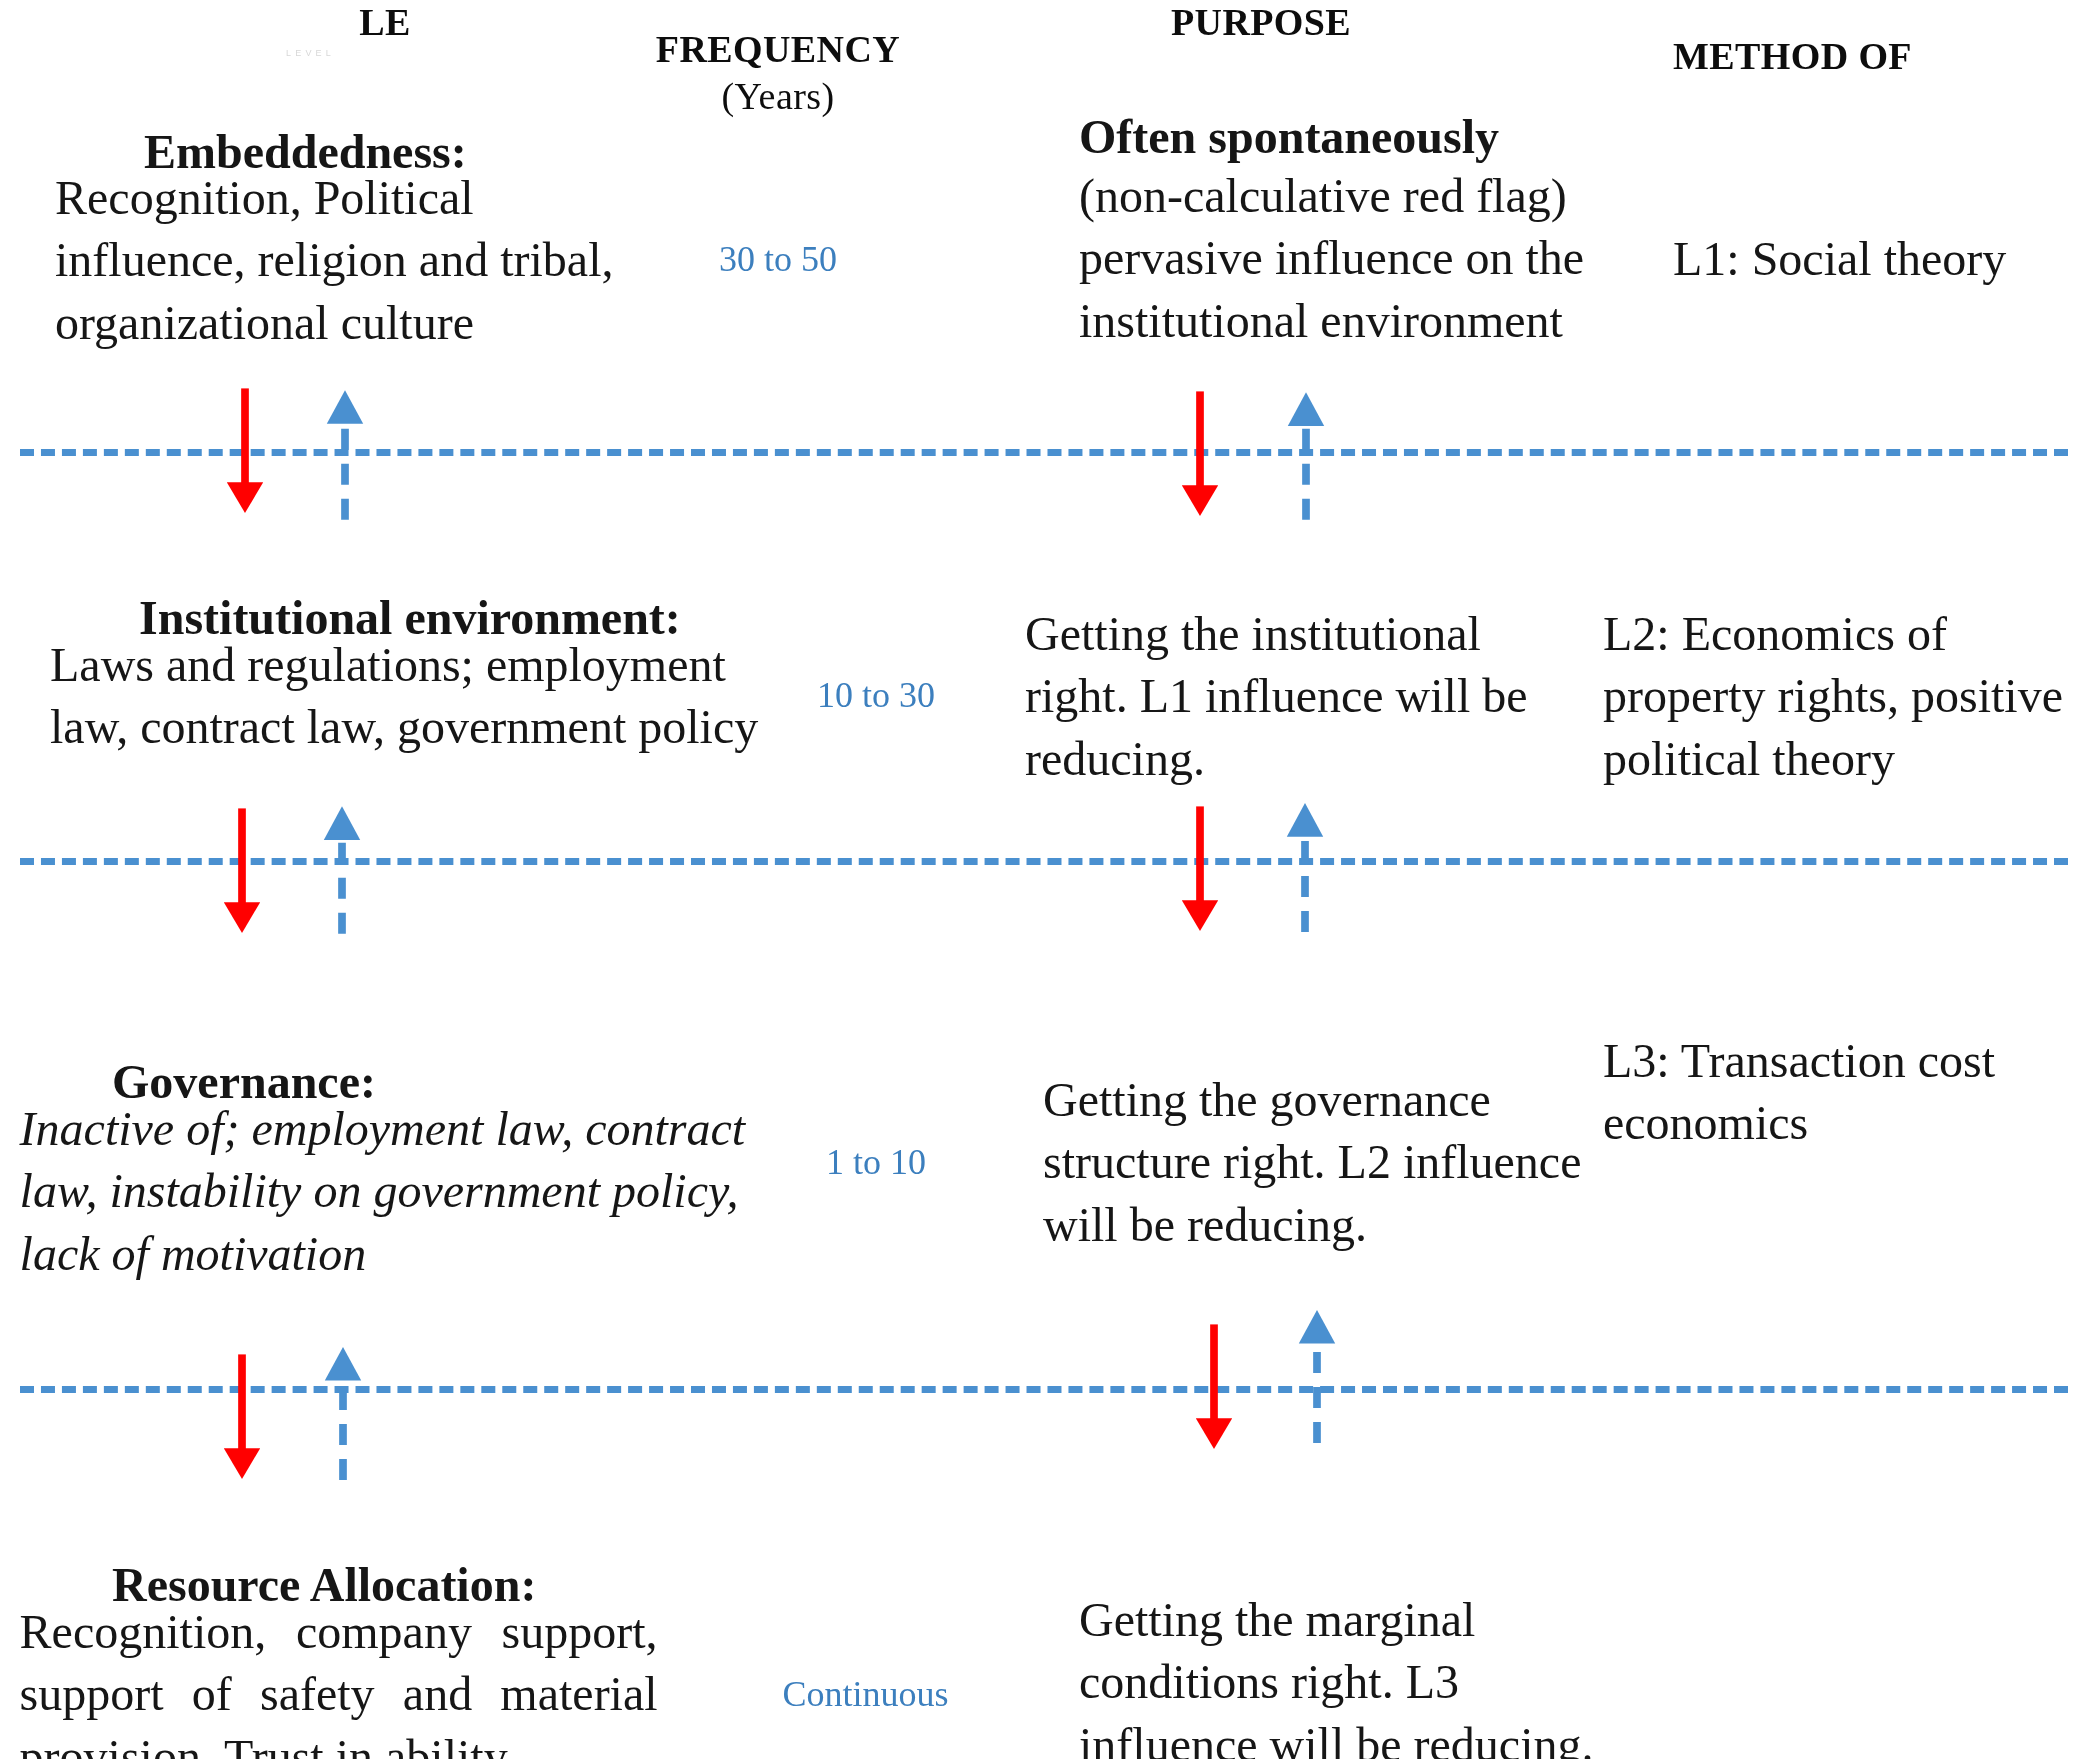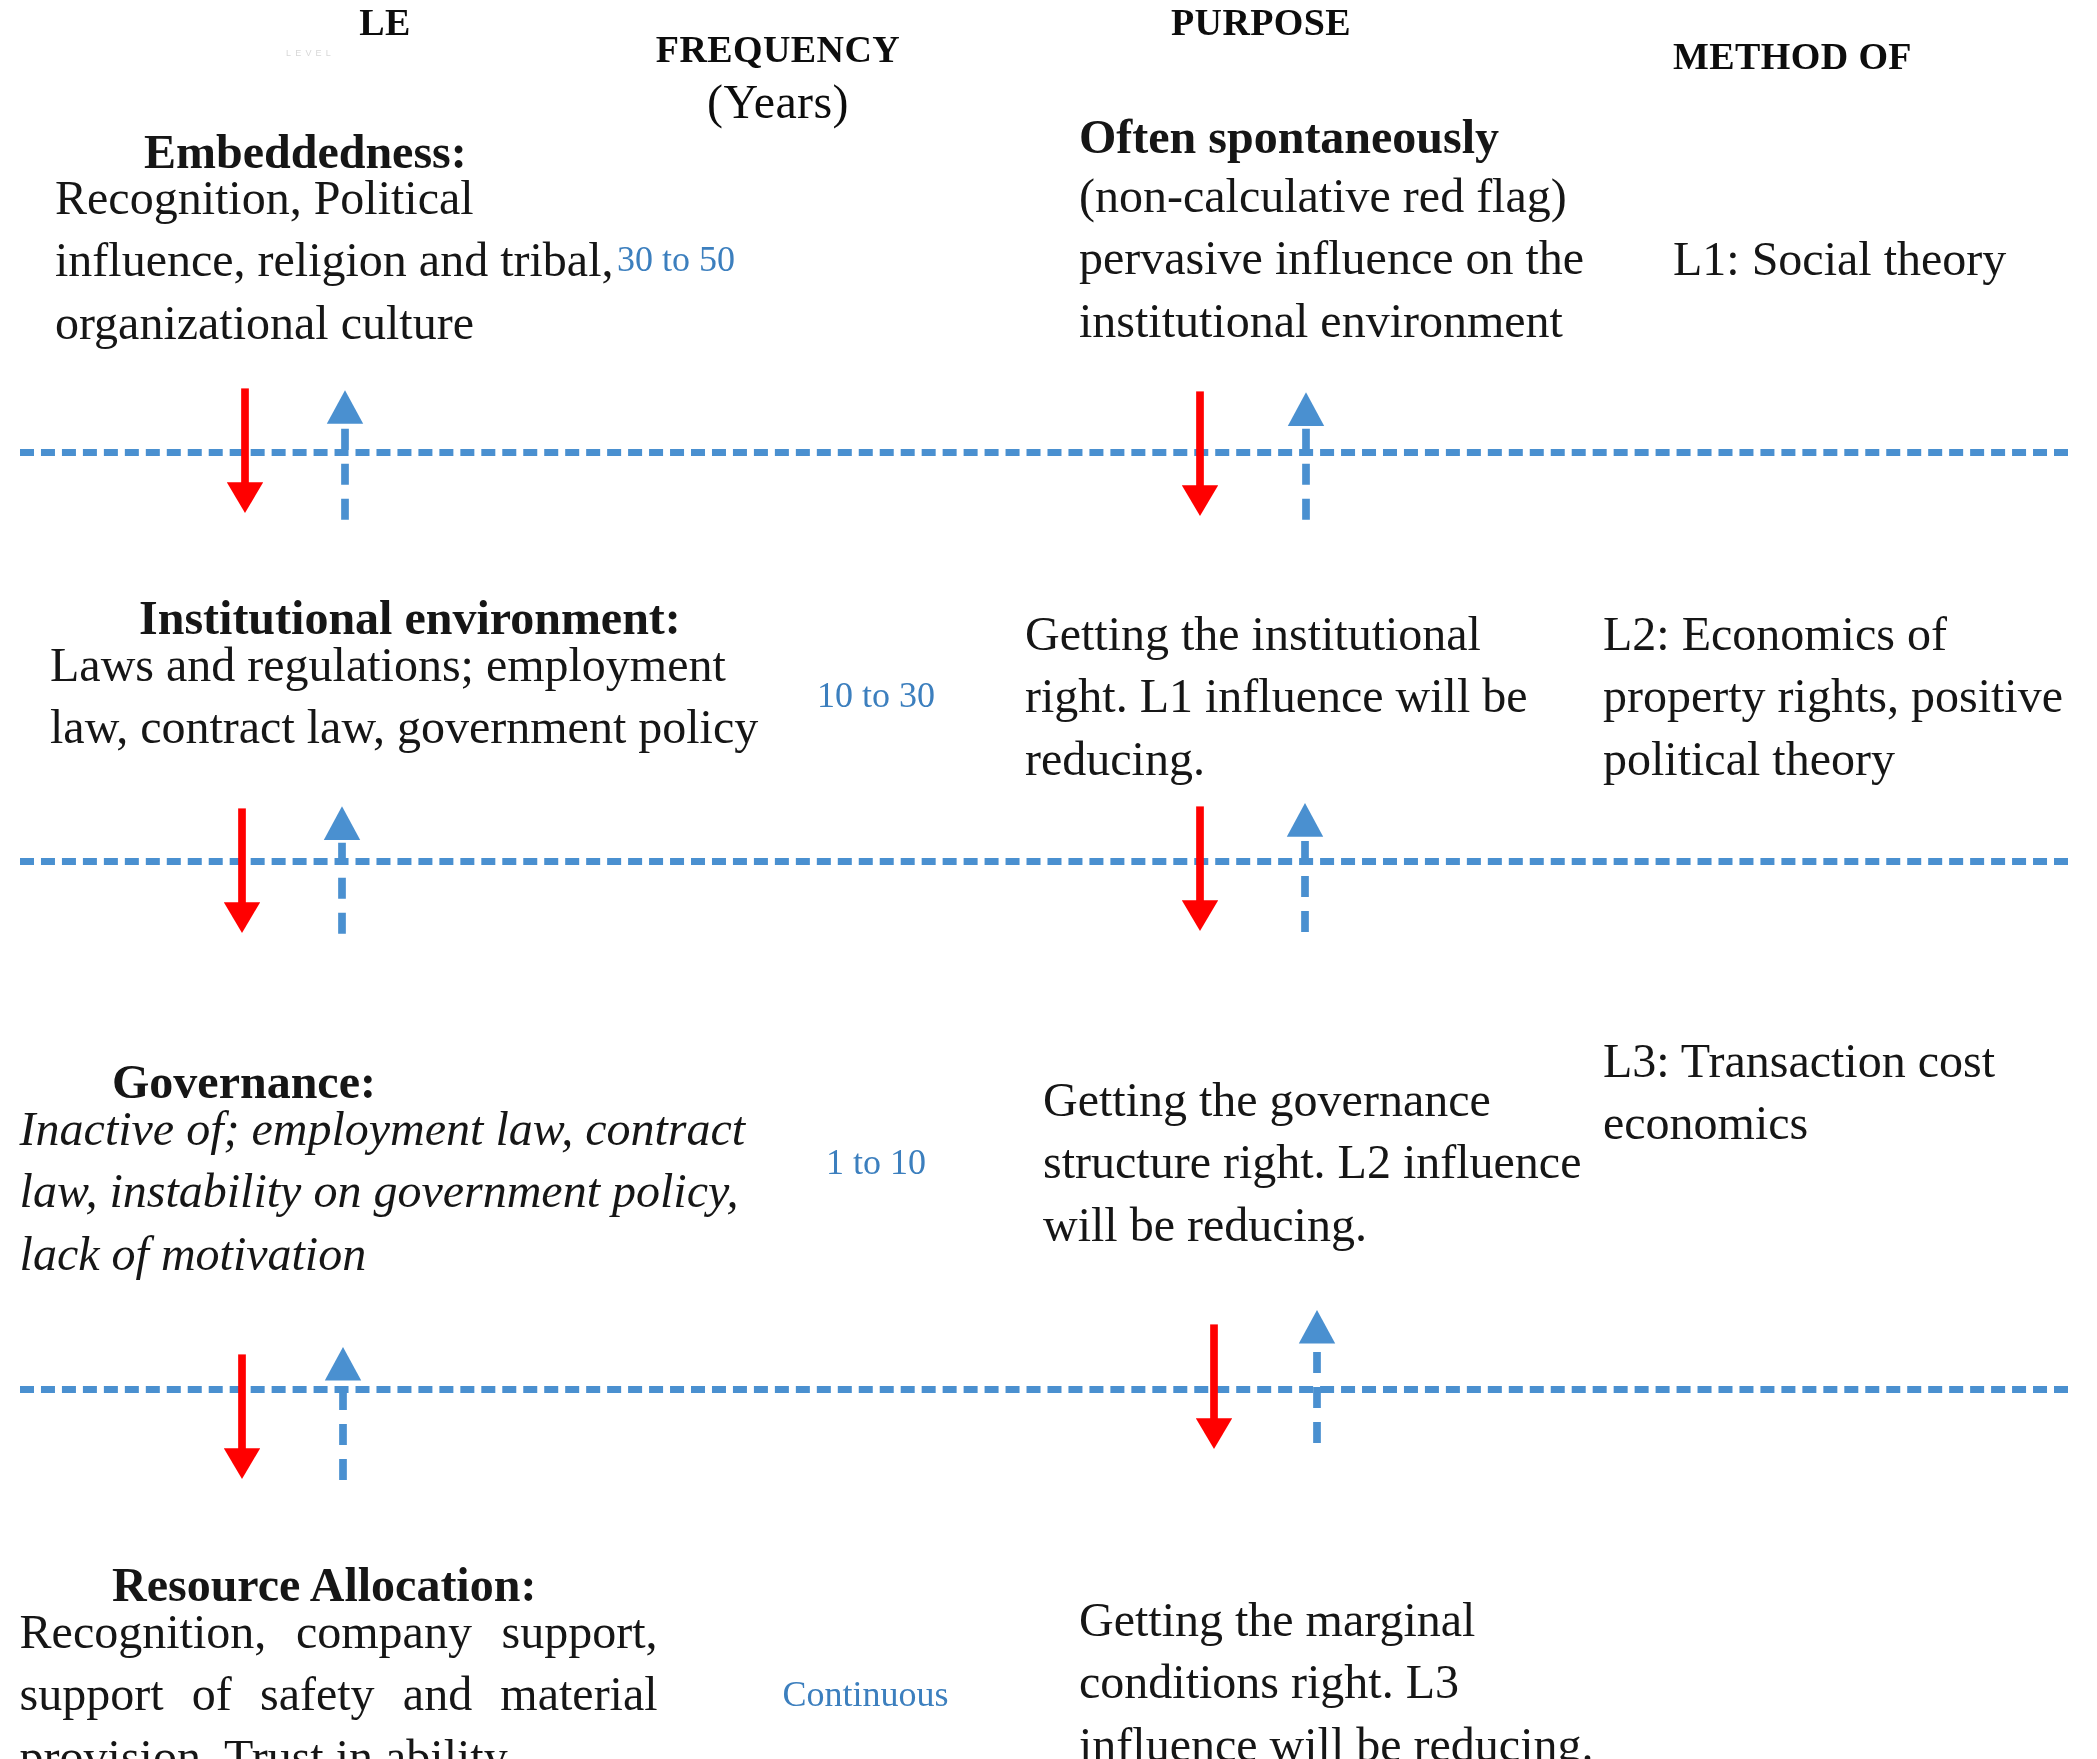--- a/index.html
+++ b/index.html
@@ -10,21 +10,21 @@
     -webkit-font-smoothing:antialiased;
   }
   .layer{position:absolute;inset:0;}
 
   
   .txt{position:absolute;line-height:1.30;}
   .hdr{
     font-weight:bold;font-size:38px;letter-spacing:0.4px;
     line-height:1.18;color:#0d0d0d;
   }
-  .hdr-sub{font-weight:normal;font-size:48px;}
+  .hdr-sub{font-weight:normal;font-size:38px;}
   .body{font-size:48px;color:#161616;}
   .body b{font-weight:bold;}
   .freq{
     font-size:36px;color:#3C7FBE;white-space:nowrap;
   }
   .ghost{
     position:absolute;font-size:9px;color:#d8d8d8;letter-spacing:4.2px;
     font-family:"Liberation Sans",sans-serif;
   }
 
@@ -51,21 +51,21 @@
 
   <div class="txt hdr" style="left:1086px;top:0px;width:350px;text-align:center;">PURPOSE</div>
 
   <div class="txt hdr" style="left:1673px;top:34px;width:420px;">METHOD OF</div>
 
   <div class="txt body" style="left:144px;top:121px;width:561px;">
     <b>Embeddedness:</b>
   </div>
   <div class="txt body" style="left:55px;top:167px;width:617px;">Recognition, Political influence, religion and tribal, organizational culture</div>
 
-  <div class="txt freq" style="left:617px;top:236px;width:322px;text-align:left;">30 to 50</div>
+  <div class="txt freq" style="left:617px;top:236px;width:322px;text-align:center;">30 to 50</div>
 
   <div class="txt body" style="left:1079px;top:106px;width:533px;">
     <b>Often spontaneously</b>
   </div>
   <div class="txt body" style="left:1079px;top:165px;width:533px;">(non-calculative red flag) pervasive influence on the institutional environment</div>
 
   <div class="txt body" style="left:1673px;top:228px;width:392px;">L1: Social theory</div>
 
   <div class="txt body" style="left:139px;top:587px;width:701px;">
     <b>Institutional environment:</b>

